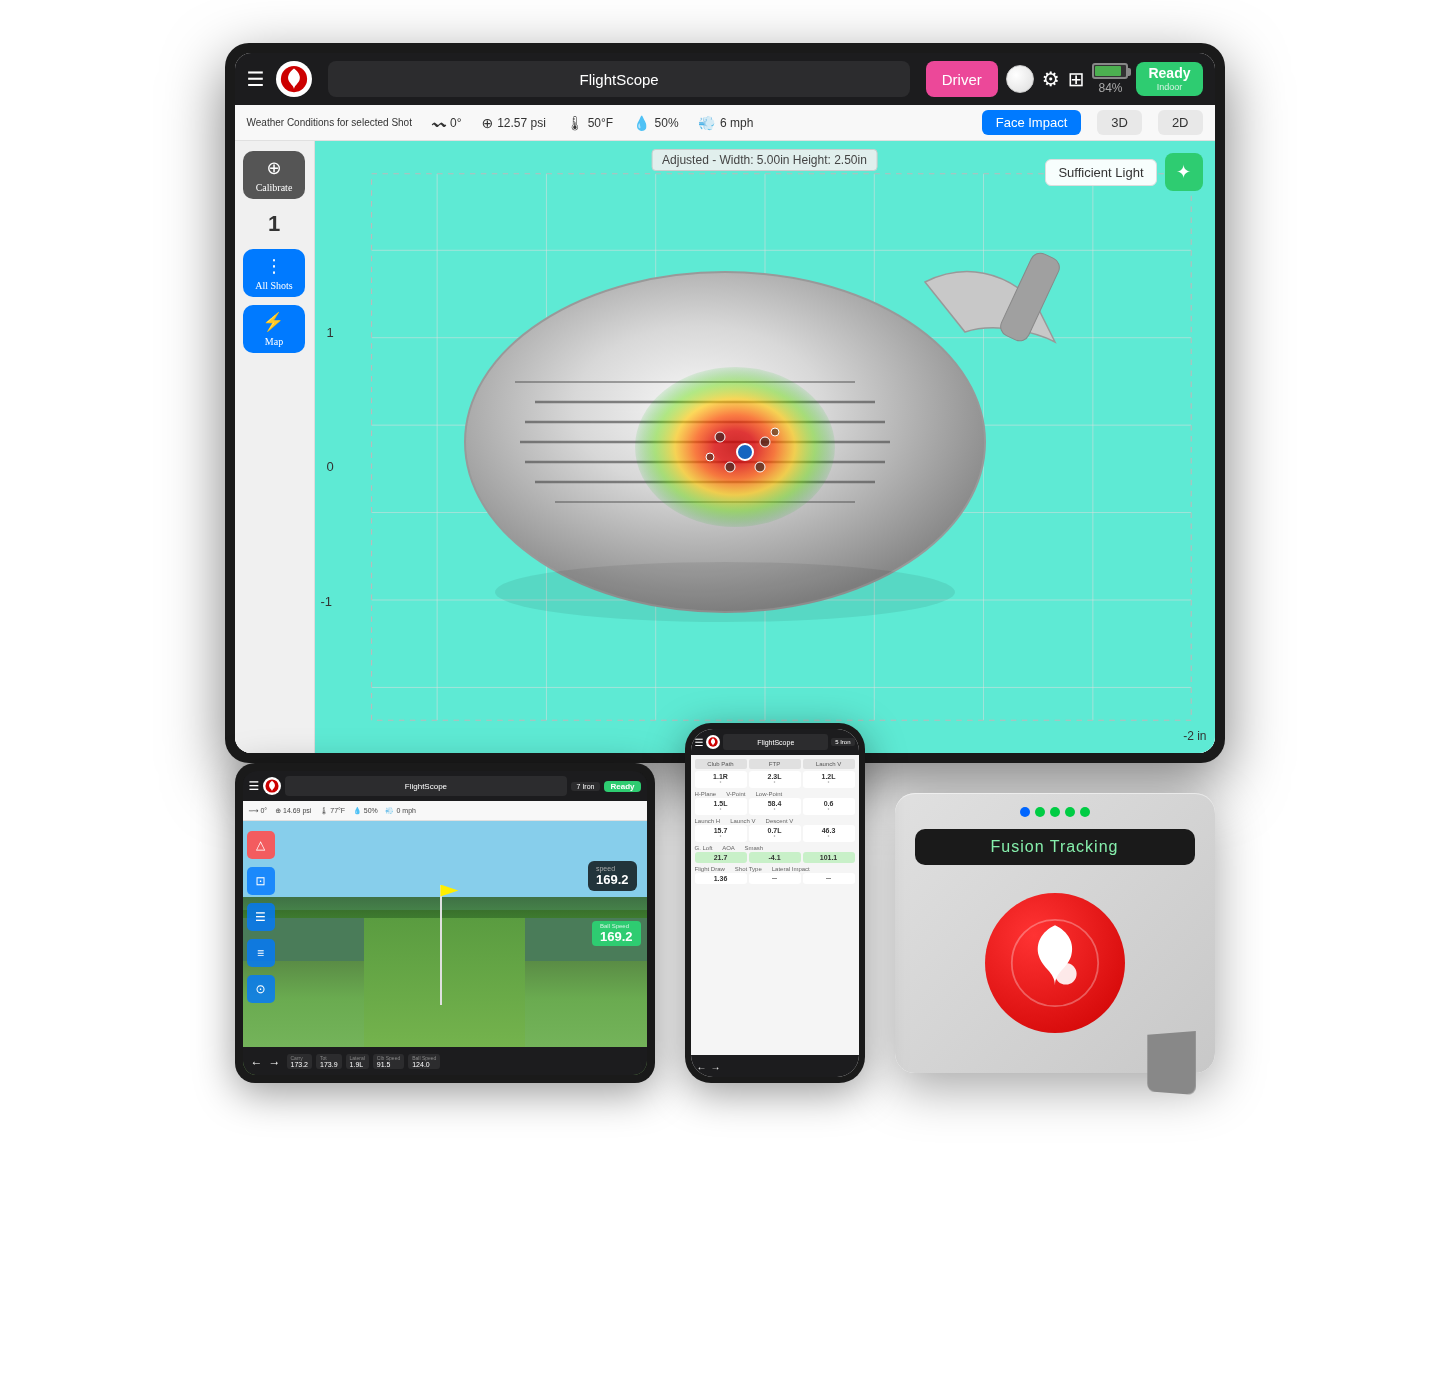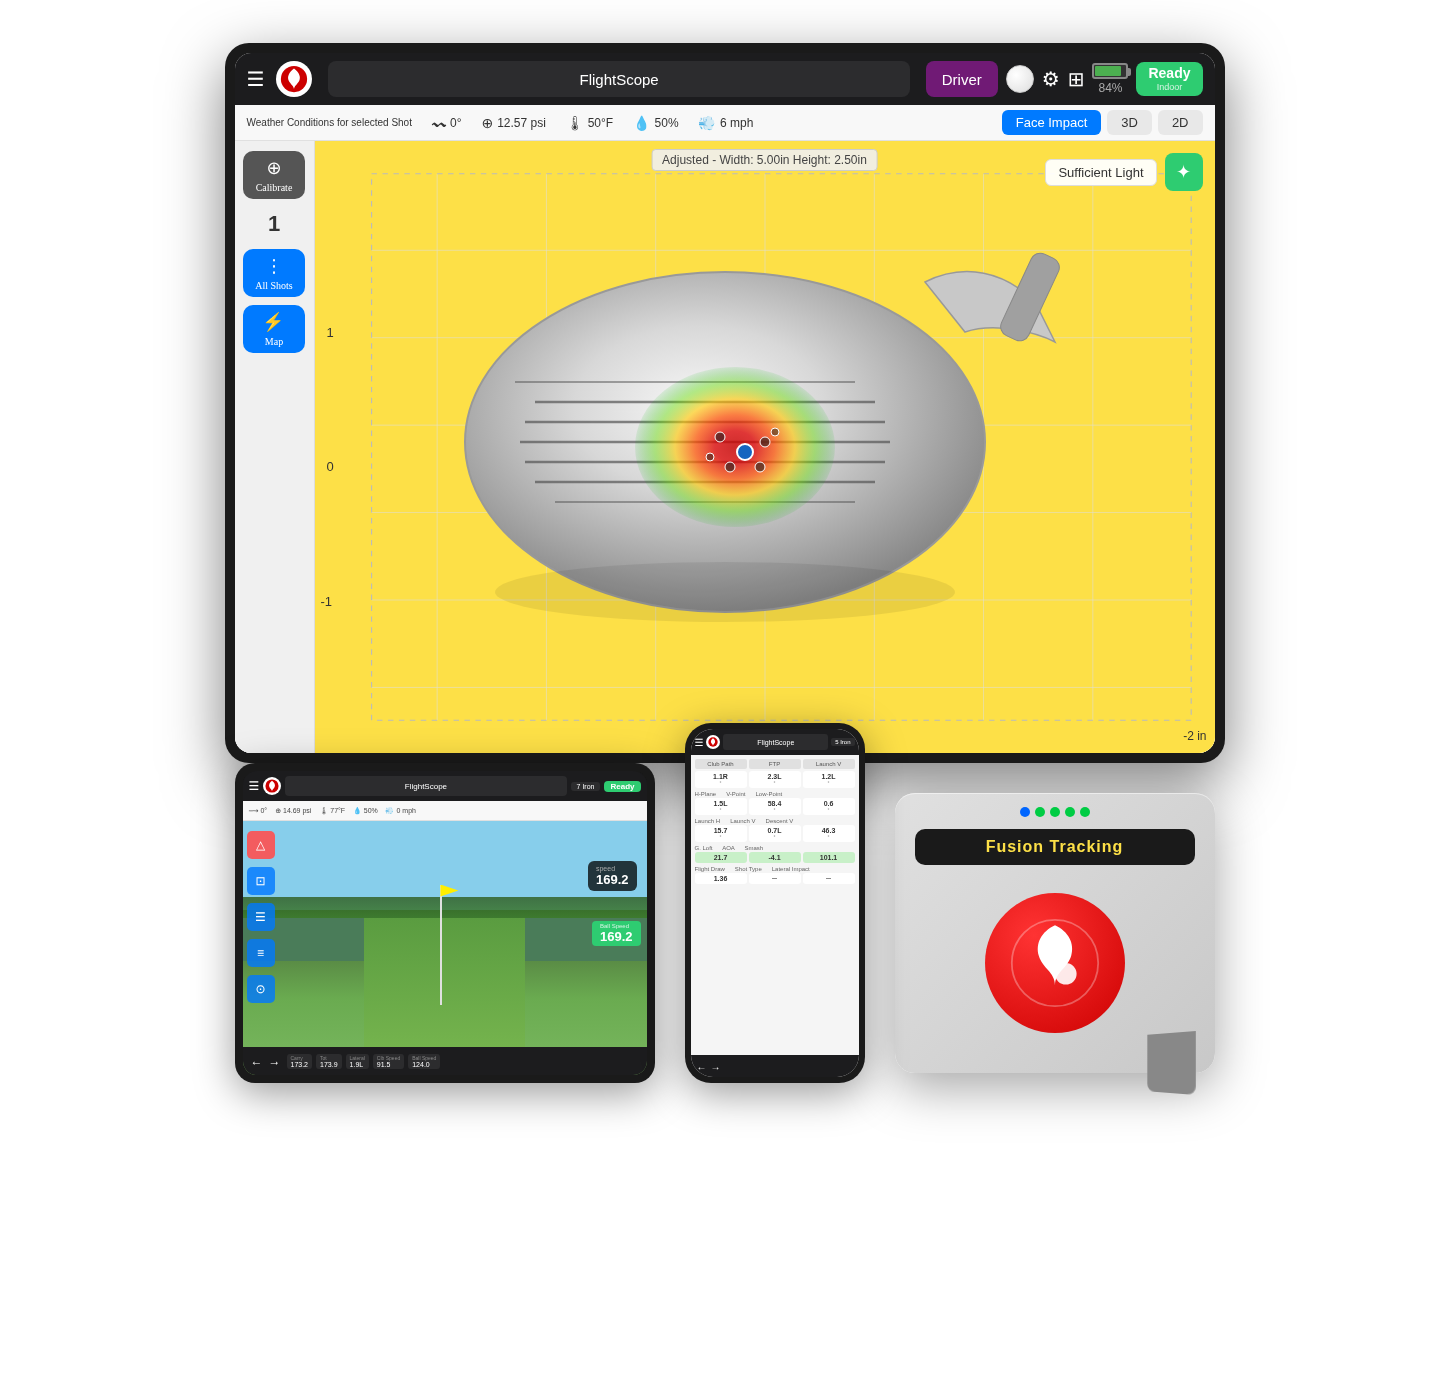--- a/index.html
+++ b/index.html
@@ -86,21 +86,21 @@
       display: flex;
       align-items: center;
       justify-content: center;
       color: #fff;
       font-size: 15px;
       font-weight: 500;
       margin: 0 8px;
     }
 
     .club-selector {
-      background: #701a75;
+      background: #ec4899;
       border-radius: 8px;
       height: 36px;
       padding: 8px 16px;
       display: flex;
       align-items: center;
       color: #fff;
       font-size: 15px;
       gap: 6px;
     }
 
@@ -203,21 +203,21 @@
       color: #333;
     }
 
     .weather-icon {
       font-size: 14px;
     }
 
     .view-buttons {
       margin-left: auto;
       display: flex;
-      gap: 6px;
+      gap: 16px;
       align-items: flex-start;
     }
 
     .view-btn {
       padding: 5px 14px;
       border-radius: 6px;
       font-size: 13px;
       font-weight: 500;
       cursor: pointer;
       border: none;
@@ -287,21 +287,21 @@
       font-size: 22px;
       font-weight: bold;
       color: #333;
       margin: 4px 0;
     }
 
     
     .chart-area {
       flex: 1;
       position: relative;
-      background: #fde047;
+      background: #5eead4;
       padding-left: 12px;
     }
 
     .adjusted-label {
       position: absolute;
       top: 8px;
       left: 50%;
       transform: translateX(-50%);
       background: rgba(240,240,240,0.9);
       border: 1px solid #ccc;
@@ -657,23 +657,23 @@
       right: 20px;
       height: 36px;
       background: #1a1a1a;
       border-radius: 10px;
       display: flex;
       align-items: center;
       justify-content: center;
     }
 
     .fusion-name {
-      color: #fde047;
+      color: #86efac;
       font-size: 16px;
-      font-weight: 700;
+      font-weight: 400;
       letter-spacing: 1px;
     }
 
     .fusion-logo-area {
       position: absolute;
       top: 90px;
       left: 50%;
       transform: translateX(-50%);
       width: 160px;
       height: 160px;

